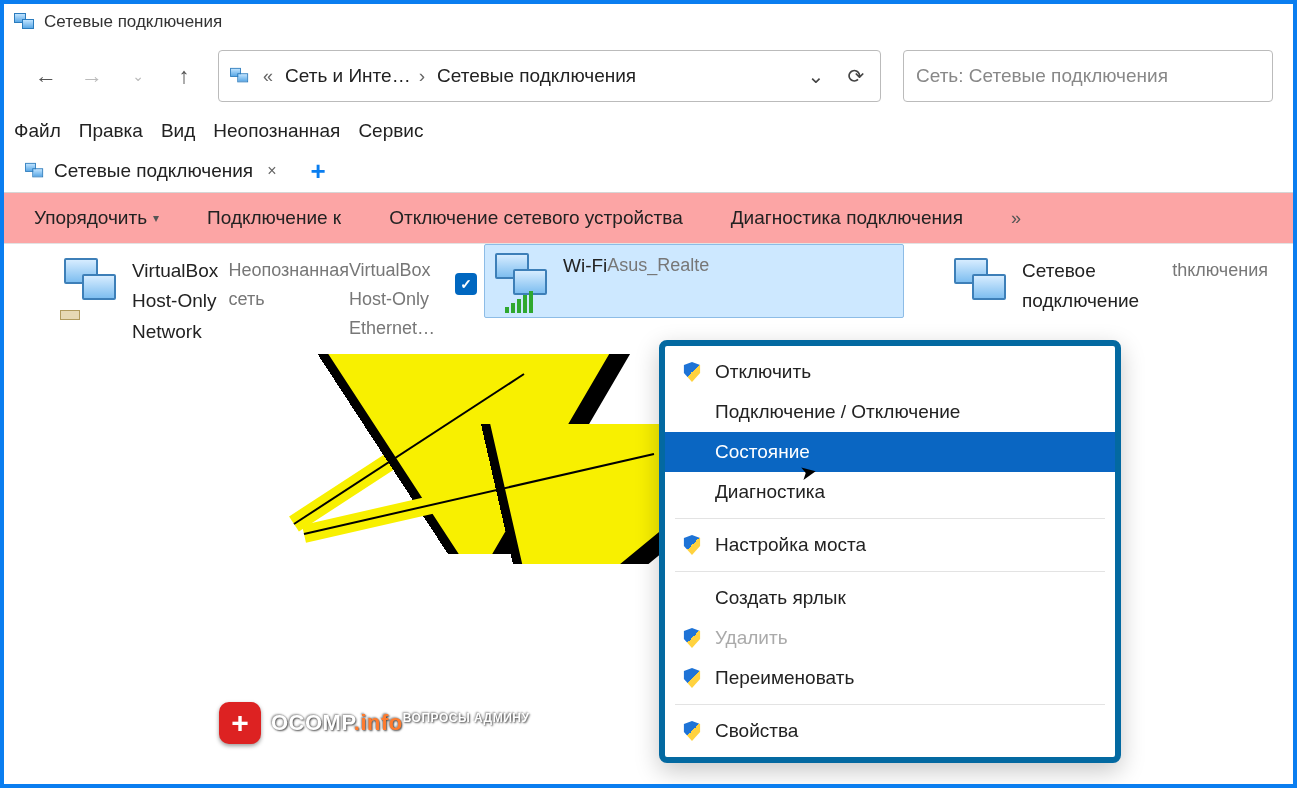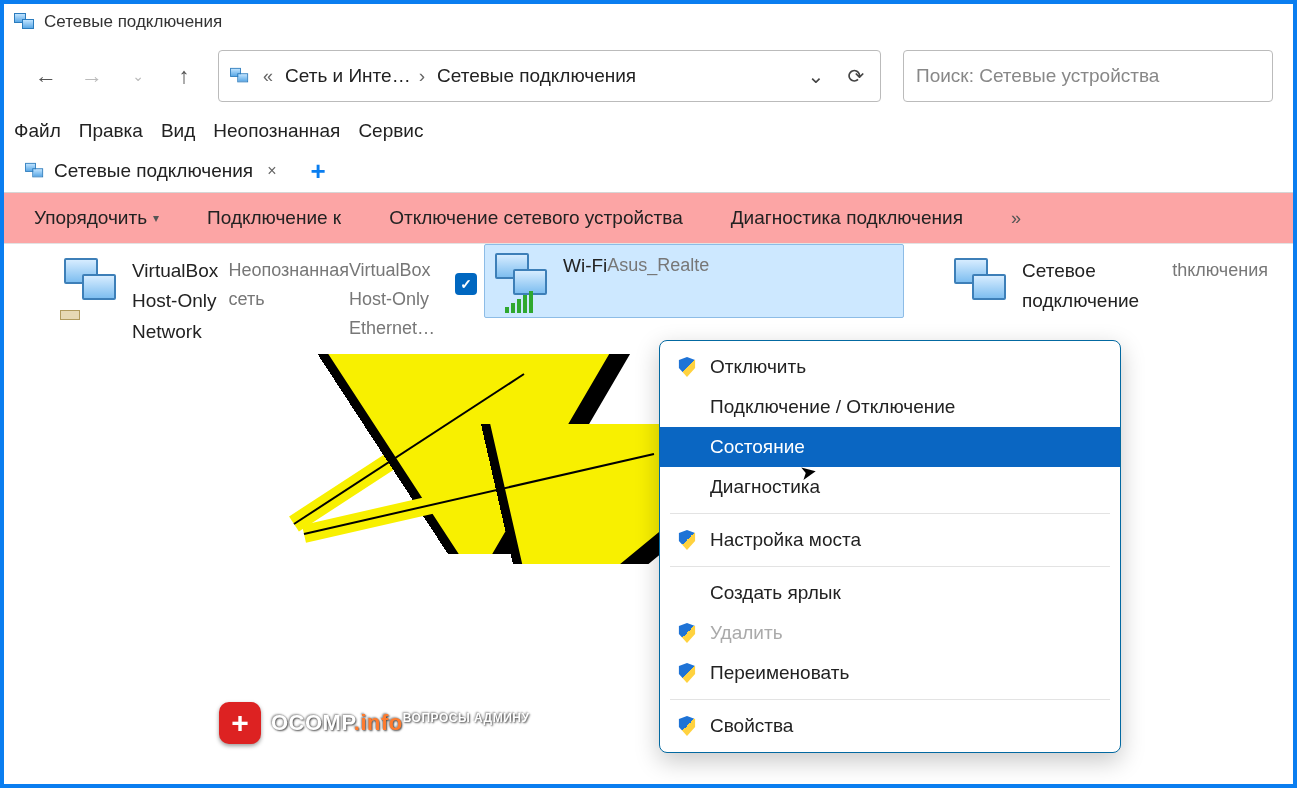--- a/index.html
+++ b/index.html
@@ -168,21 +168,21 @@
     position:absolute; left:-30px; top:28px;
     display:flex; align-items:center; justify-content:center;
     color:#fff; font-size:14px; font-weight:bold;
   }
   
   .ctxmenu {
     position:absolute;
     left:655px; top:336px;
     width:462px;
     background:#fff;
-    border:1px solid #0369a1;
+    border:6px solid #0369a1;
     border-radius:8px;
     box-shadow:0 8px 24px rgba(0,0,0,.22);
     padding:6px 0;
     z-index:20;
   }
   .ctx-item {
     display:flex;
     align-items:center;
     gap:14px;
     padding:9px 18px;
@@ -268,21 +268,21 @@
       </span>
       <span class="crumb">
         <span>Сетевые подключения</span>
       </span>
       <span class="addr-spacer"></span>
       <span class="addr-btn">⌄</span>
       <span class="addr-btn">⟳</span>
     </div>
 
     <div class="searchbar">
-      <span>Поиск: Сетевые устройства</span>
+      <span>Сеть: Сетевые подключения</span>
     </div>
   </div>
 
   <div class="menubar">
     <span class="menubar-item">Файл</span>
     <span class="menubar-item">Правка</span>
     <span class="menubar-item">Вид</span>
     <span class="menubar-item">Неопознанная</span>
     <span class="menubar-item">Сервис</span>
   </div>

